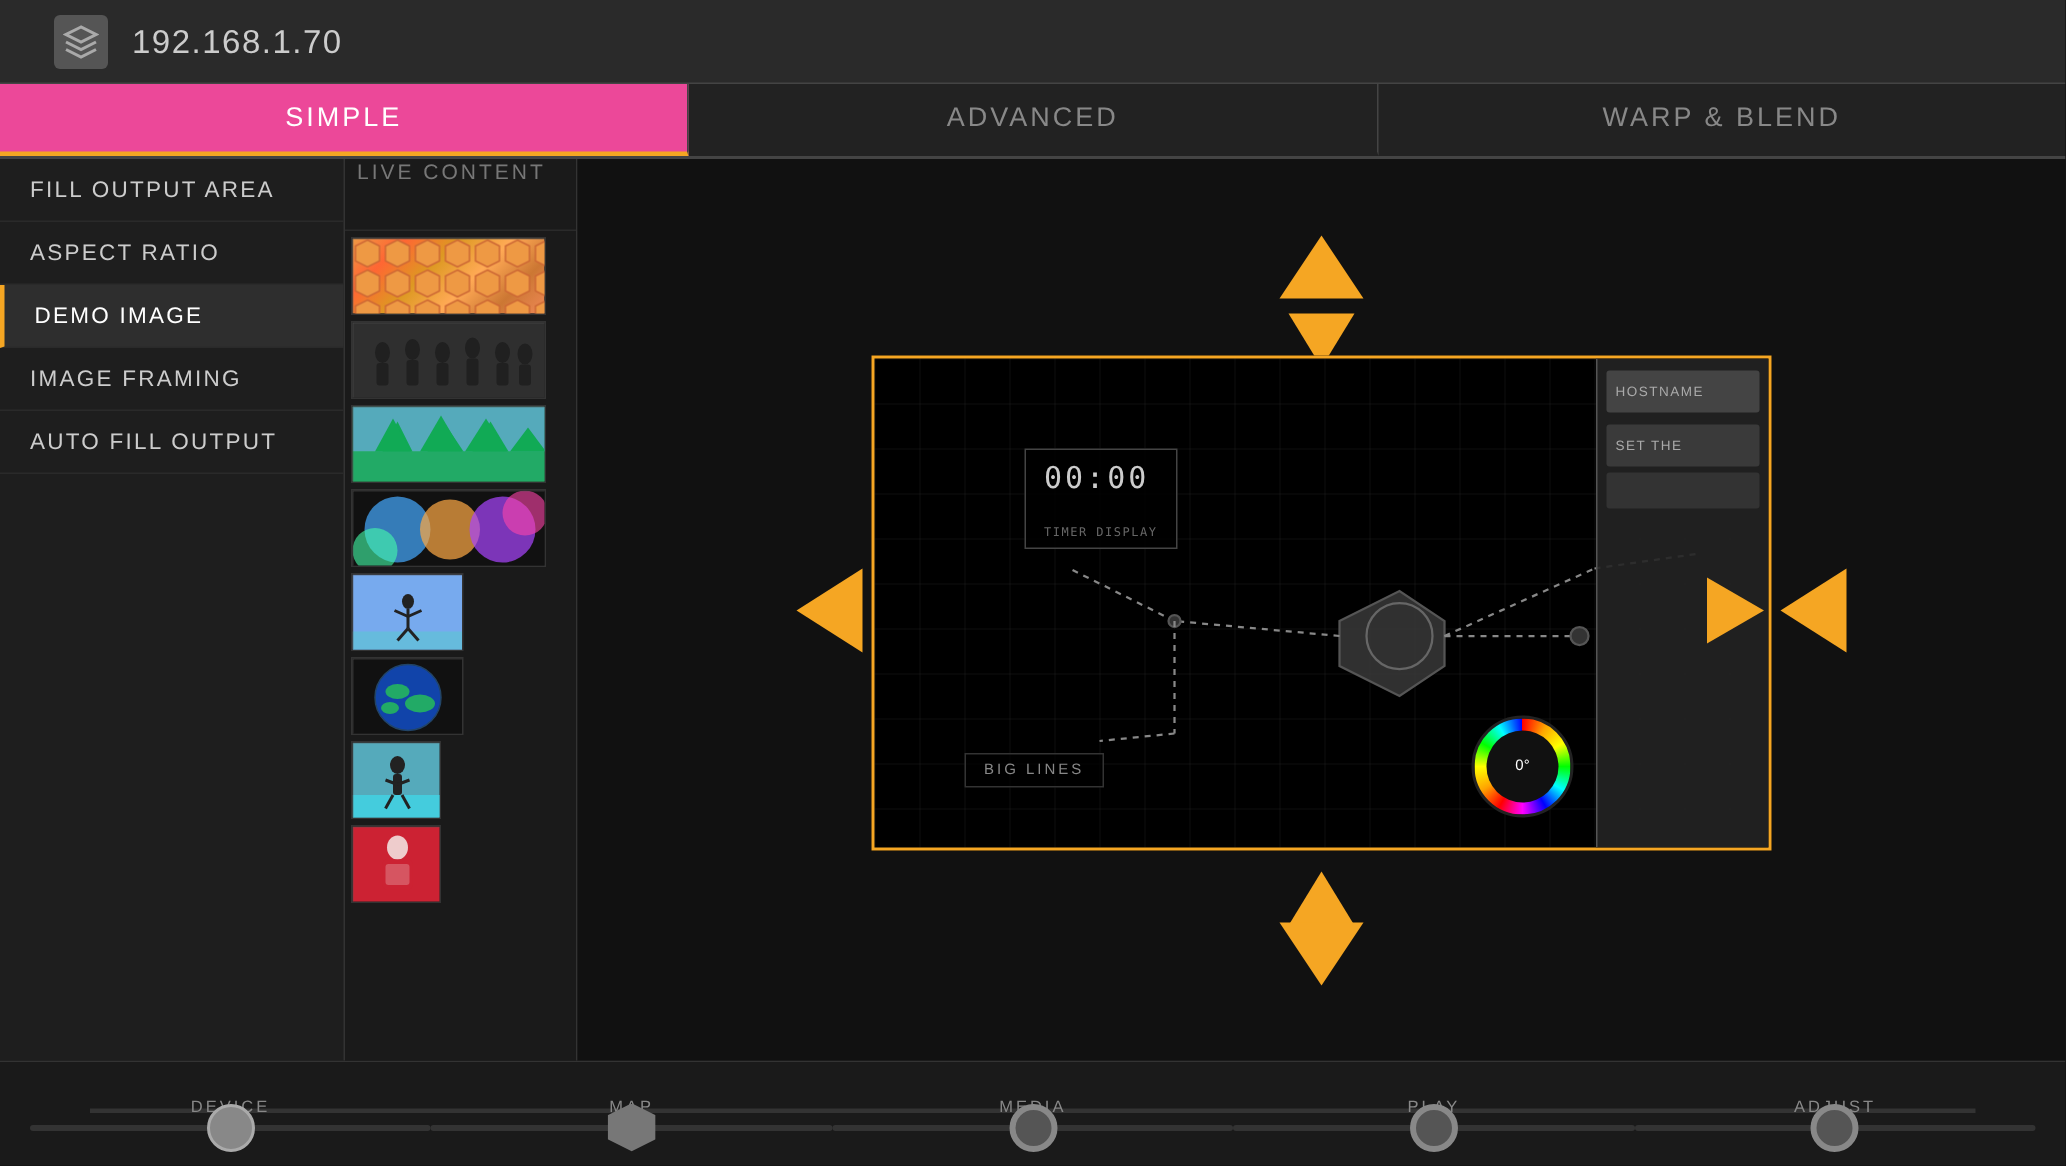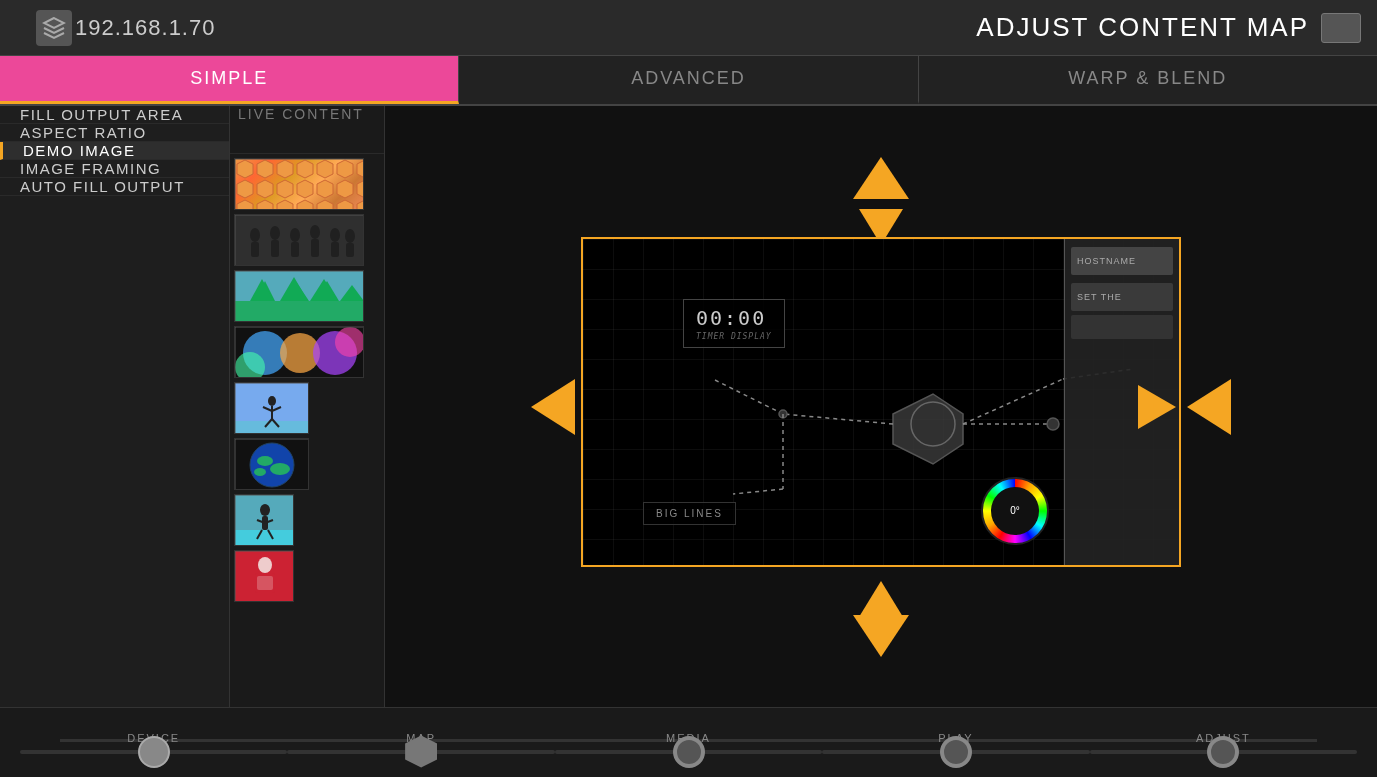--- a/index.html
+++ b/index.html
@@ -19,21 +19,21 @@
       align-items: center;
       justify-content: space-between;
       background: #2a2a2a;
       height: 56px;
       padding: 0 16px;
       border-bottom: 1px solid #444;
     }
     .header-left {
       display: flex;
       align-items: center;
-      gap: 3px;
+      gap: 16px;
       padding-left: 20px;
     }
     .logo {
       width: 36px;
       height: 36px;
       background: #555;
       border-radius: 4px;
       display: flex;
       align-items: center;
       justify-content: center;
@@ -102,21 +102,21 @@
 
     
     .sidebar {
       width: 230px;
       background: #1e1e1e;
       border-right: 1px solid #333;
       display: flex;
       flex-direction: column;
     }
     .sidebar-item {
-      padding: 0 20px;
+      padding: 12px 20px;
       font-size: 15px;
       letter-spacing: 1.5px;
       color: #ccc;
       cursor: pointer;
       border-bottom: 1px solid #2a2a2a;
     }
     .sidebar-item.active {
       background: #2e2e2e;
       color: #fff;
       border-left: 3px solid #f5a623;
@@ -256,24 +256,20 @@
 <div class="header">
   <div class="header-left">
     <div class="logo">
       <svg viewBox="0 0 24 24" fill="none" stroke="#aaa" stroke-width="2">
         <path d="M12 2L2 7l10 5 10-5-10-5z"></path>
         <path d="M2 17l10 5 10-5"></path>
         <path d="M2 12l10 5 10-5"></path>
       </svg>
     </div>
     <span class="ip-address">192.168.1.70</span>
-  </div>
-  <div class="header-right">
-    <span class="adjust-content-map">ADJUST CONTENT MAP</span>
-    <button class="header-btn"></button>
   </div>
 </div>
 
 <div class="tabs">
   <div class="tab active">
     <span>SIMPLE</span>
   </div>
   <div class="tab">
     <span>ADVANCED</span>
   </div>
@@ -453,21 +449,21 @@
           <circle cx="200" cy="175" r="4" fill="#333" stroke="#555" stroke-width="1.5"></circle>
           <circle cx="350" cy="185" r="22" fill="rgba(0,0,0,0)" stroke="#666" stroke-width="1.5"></circle>
 
           <line x1="200" y1="175" x2="200" y2="250" stroke="#888" stroke-width="1.5" stroke-dasharray="4,4"></line>
           <line x1="200" y1="250" x2="150" y2="255" stroke="#888" stroke-width="1.5" stroke-dasharray="4,4"></line>
 
         </svg>
 
         <div style="position:absolute; left:100px; top:60px; background:rgba(0,0,0,0.8); border:1px solid #444; padding:6px 12px; font-family:monospace; font-size:20px; color:#ccc; letter-spacing:2px;">
           <span>00:00</span>
-          <div style="font-size:8px; color:#666; letter-spacing:1px; margin-top:2px;font-style:italic;">TIMER DISPLAY</div>
+          <div style="font-size:8px; color:#666; letter-spacing:1px; margin-top:20px;">TIMER DISPLAY</div>
         </div>
 
         <div style="position:absolute; right:0; top:0; width:115px; height:100%; background:rgba(35,35,35,0.9); border-left:1px solid #555;">
           <div style="margin:8px 6px; background:#444; height:28px; border-radius:2px; display:flex; align-items:center; padding:0 6px; font-size:9px; color:#aaa; letter-spacing:1px;">HOSTNAME</div>
           <div style="margin:4px 6px; background:#3a3a3a; height:28px; border-radius:2px; display:flex; align-items:center; padding:0 6px; font-size:9px; color:#aaa; letter-spacing:1px;">SET THE</div>
           <div style="margin:4px 6px; background:#333; height:24px; border-radius:2px;"></div>
         </div>
 
         <div style="position:absolute; left:60px; bottom:40px; background:rgba(0,0,0,0.7); border:1px solid #333; padding:5px 12px; font-size:10px; color:#888; letter-spacing:2px;">
           BIG LINES

